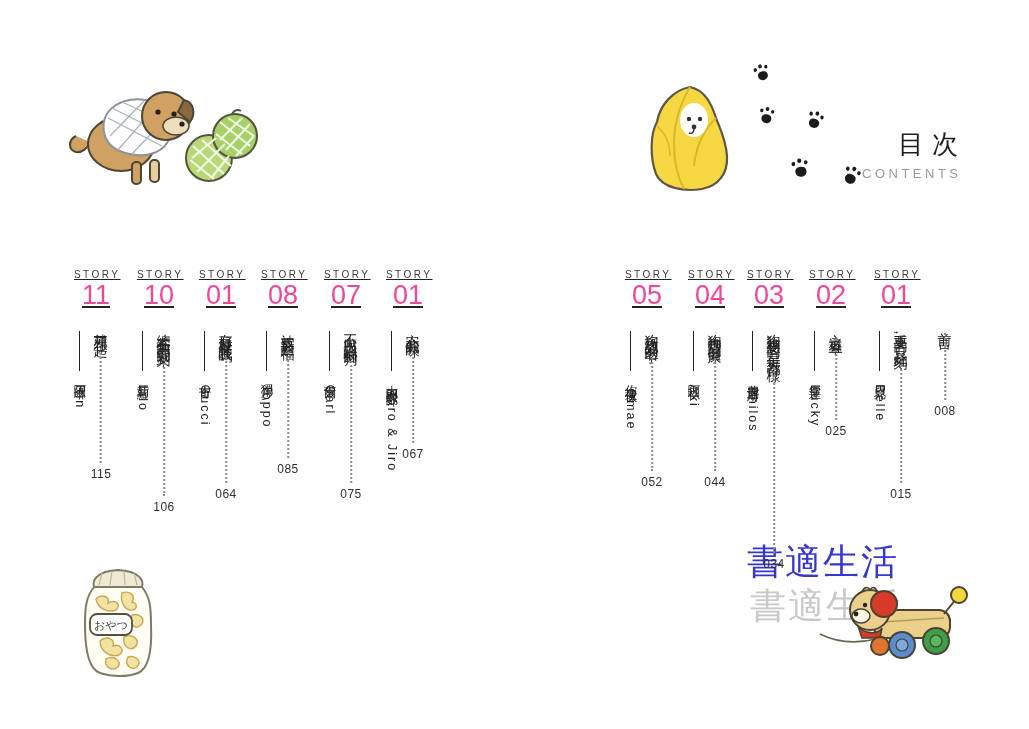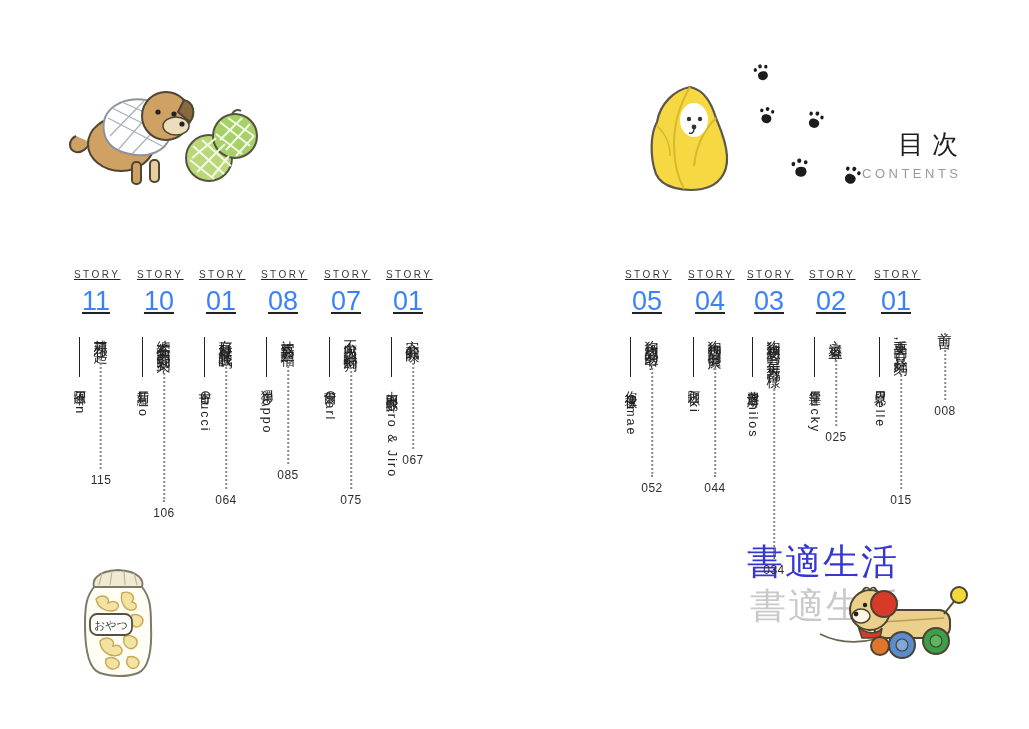--- a/index.html
+++ b/index.html
@@ -11,21 +11,21 @@
 
   
   .toc-header { position:absolute; top:127px; right:71px; text-align:right; z-index:2; }
   .toc-title { font-size:26px; letter-spacing:8px; margin-right:-8px; color:#1e1e1e; }
   .toc-sub   { font-size:13px; letter-spacing:3.5px; margin-right:-3.5px; margin-top:4px; color:#9b9b95; }
 
   
   .entry { position:absolute; top:269px; width:64px; z-index:2; }
   .shead { text-align:center;text-decoration:underline; }
   .slabel { font-size:10px; letter-spacing:2.5px; text-indent:2.5px; color:#3a3a3a; }
-  .sno    { font-size:27px; line-height:1.05; margin-top:7px; color:#3b82f6; }
+  .sno    { font-size:27px; line-height:1.05; margin-top:1px; color:#ec4899; }
   .sbody  { position:relative; margin-top:14px; height:0; }
   .vtext  { writing-mode:vertical-rl; text-orientation:mixed; }
   .tcol   { position:absolute; left:50%; transform:translateX(-50%) translateX(5px);
             display:flex; flex-direction:column; align-items:center; }
   .tt     { font-size:14px; letter-spacing:2.5px; color:#222; }
   .leader { flex:1 1 auto; width:0; border-left:2px dotted #8a8a8a; margin:6px 0 4px; min-height:10px; }
   .pnum   { font-size:12px; letter-spacing:0.5px; color:#2e2e2e; }
   .ncol   { position:absolute; right:calc(50% + 8px); top:8px;
             display:flex; flex-direction:column; align-items:center; }
   .dash   { width:1.3px; height:40px; background:#222; margin-bottom:4px; }

